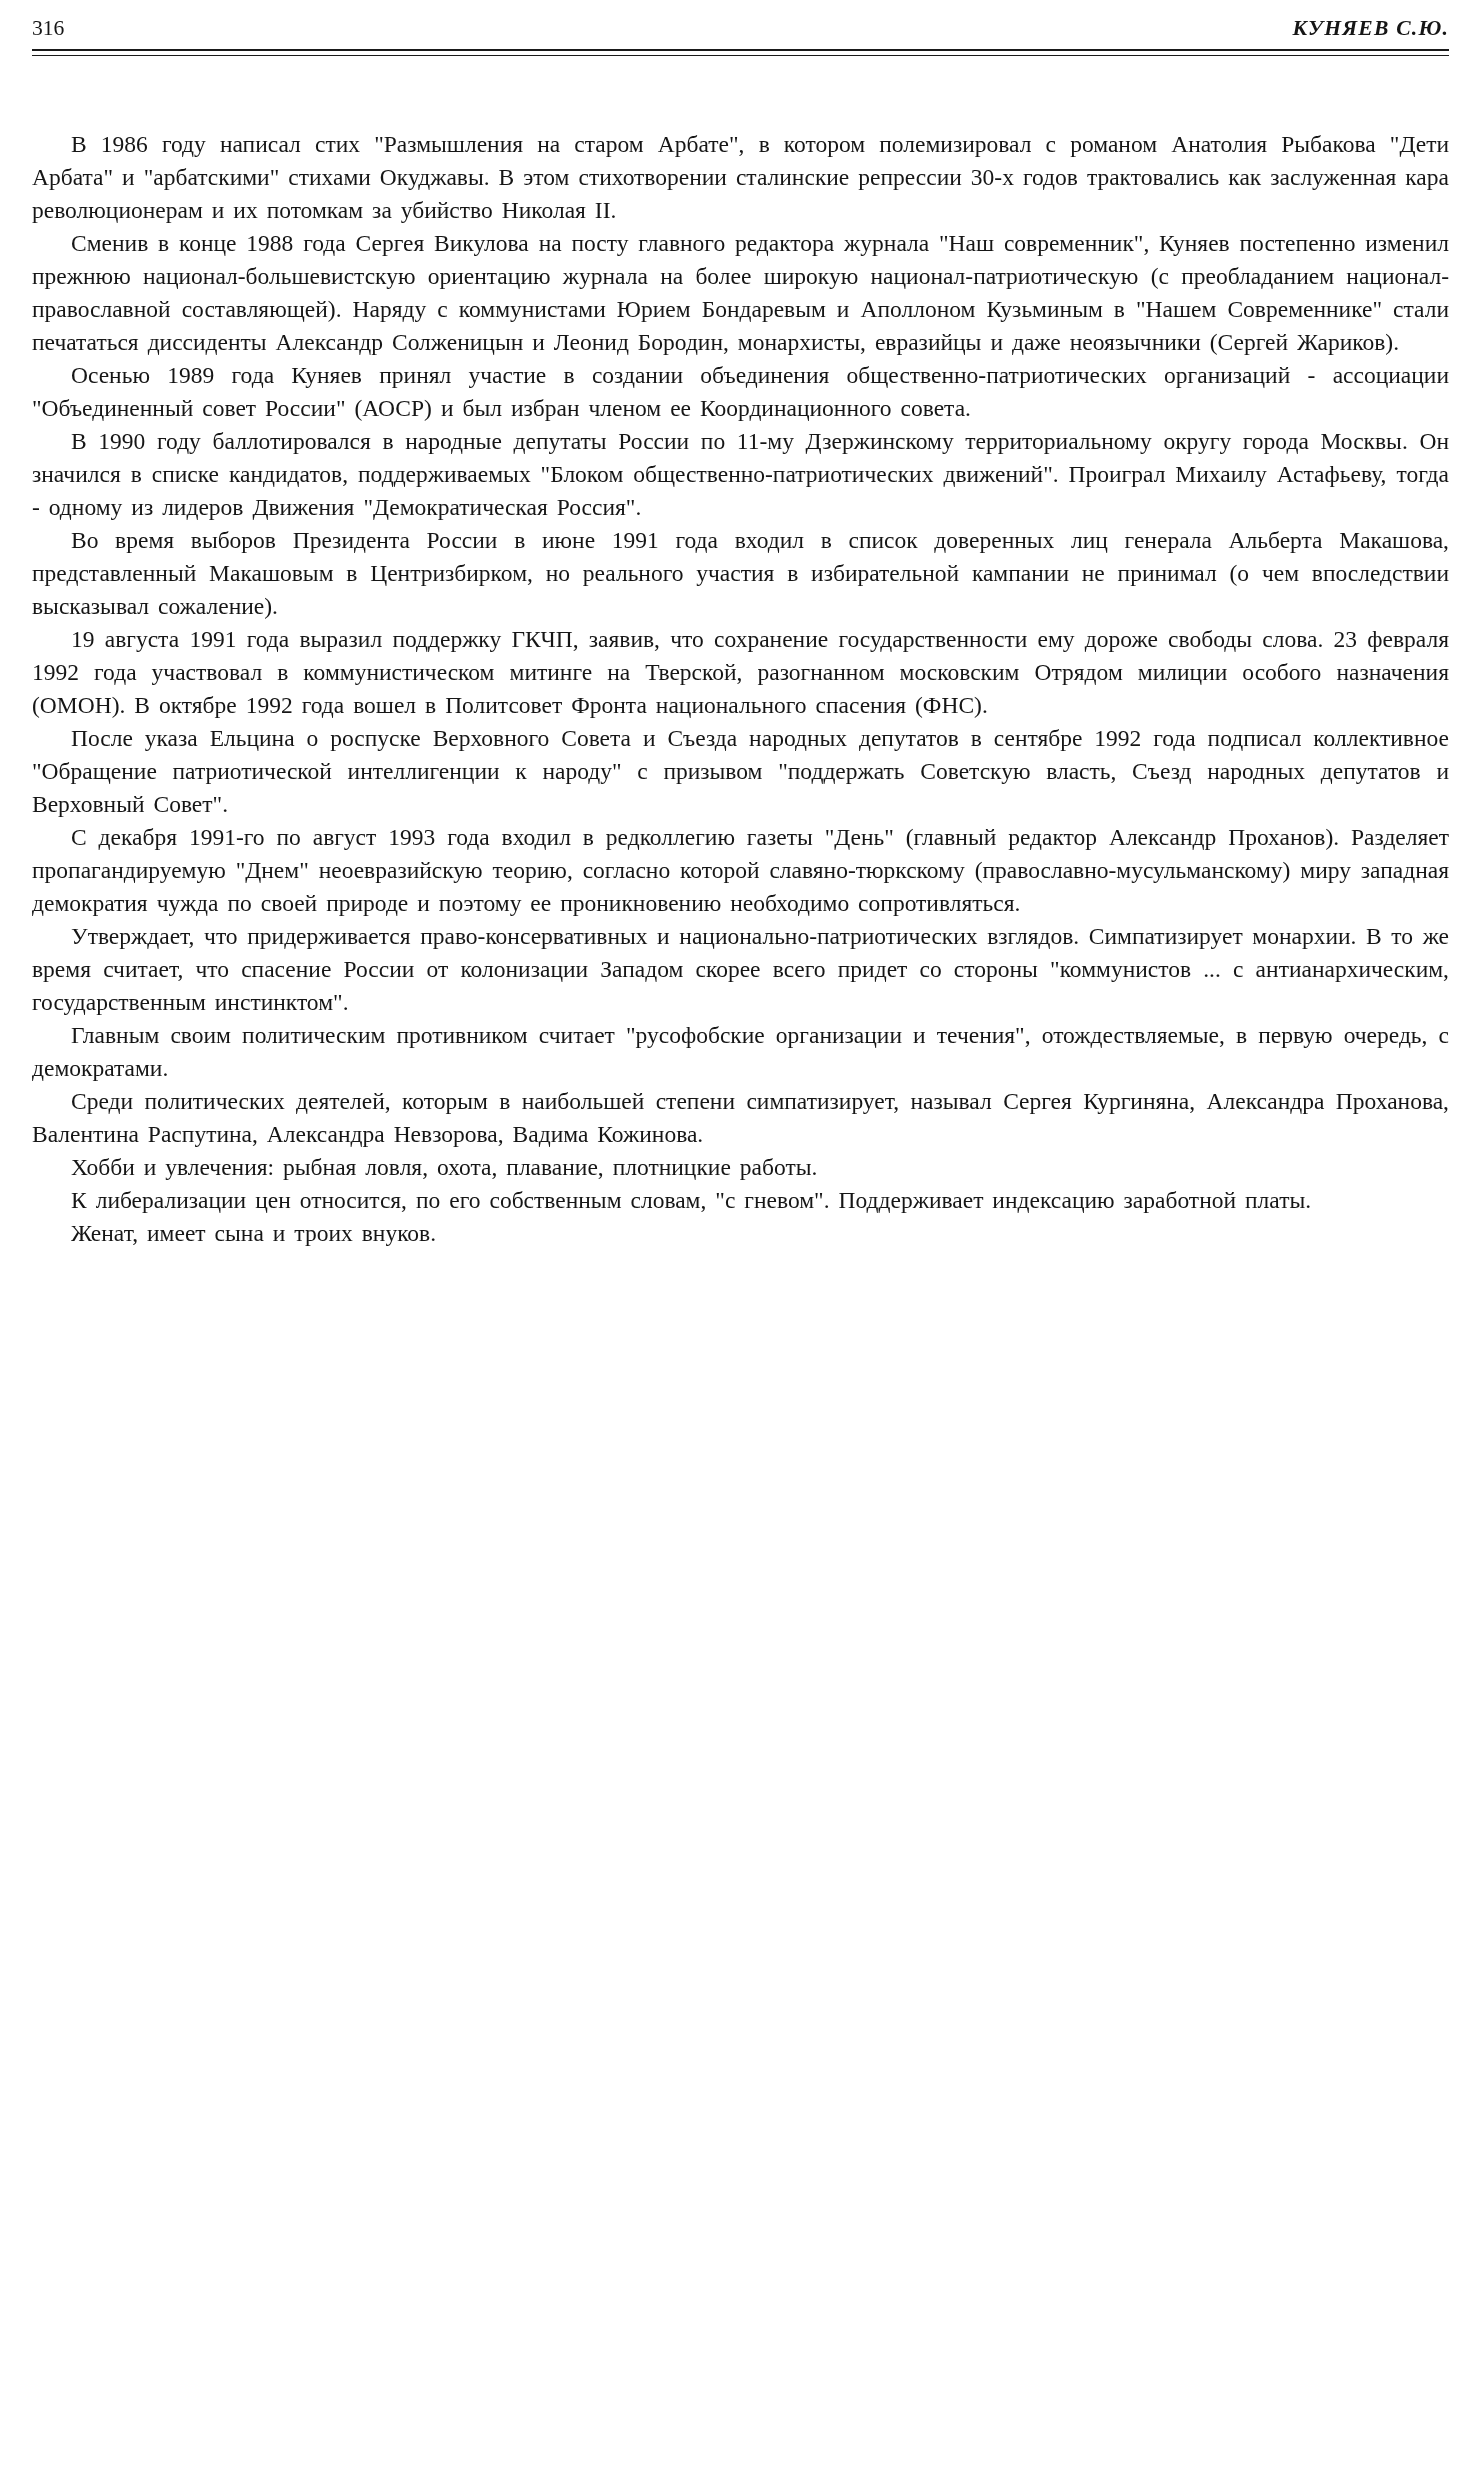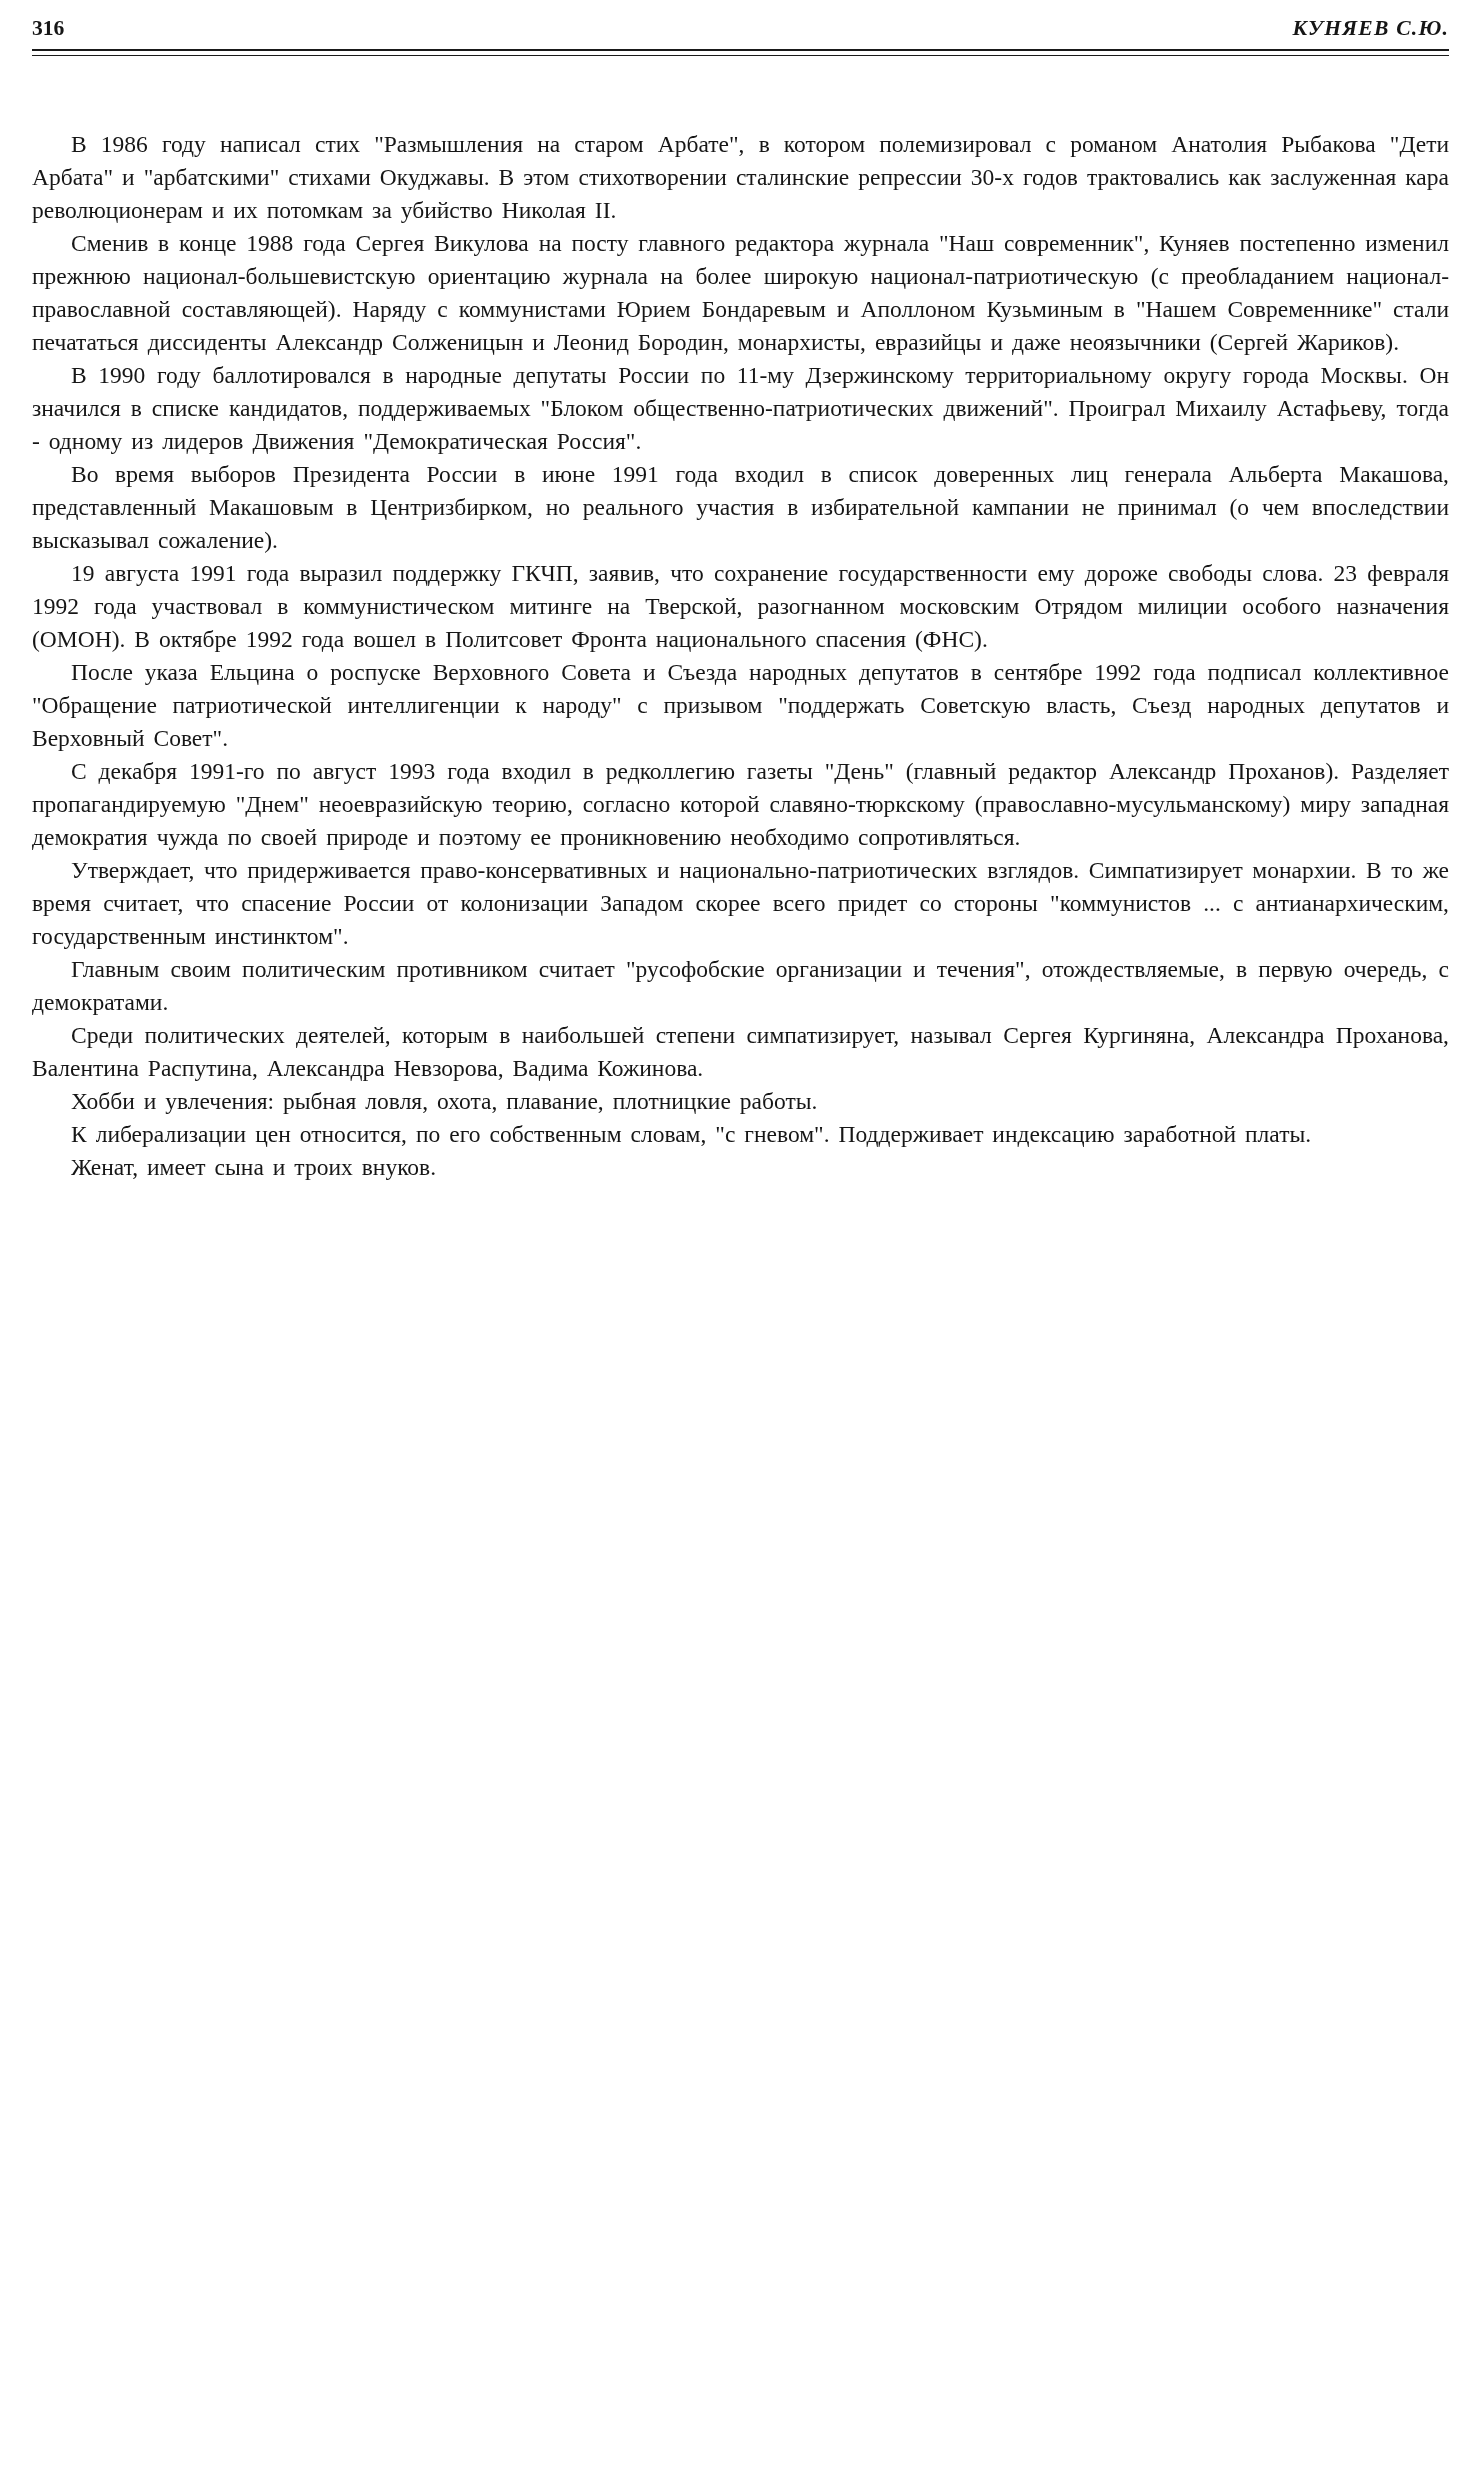--- a/index.html
+++ b/index.html
@@ -20,21 +20,21 @@
     overflow: hidden;
   }
   .header {
     display: flex;
     justify-content: space-between;
     align-items: baseline;
     font-size: 21.6px;
     line-height: 1.2;
   }
   .pagenum {
-    font-weight: bold;
+    font-weight: normal;
   }
   .runhead {
     font-style: italic;
     font-weight: bold;
     letter-spacing: 1.2px;
   }
   .rule {
     margin-top: 7.4px;
     height: 3.7px;
     border-top: 2.5px solid #1a1a1a;
@@ -59,20 +59,21 @@
 
 <div class="page">
   <div class="header">
     <span class="pagenum">316</span>
     <span class="runhead">КУНЯЕВ С.Ю.</span>
   </div>
   <div class="rule"></div>
   <div class="body-text">
       <p class="para">В 1986 году написал стих "Размышления на старом Арбате", в котором полемизировал с романом Анатолия Рыбакова "Дети Арбата" и "арбатскими" стихами Окуджавы. В этом стихотворении сталинские репрессии 30-х годов трактовались как заслуженная кара революционерам и их потомкам за убийство Николая II.</p>
       <p class="para">Сменив в конце 1988 года Сергея Викулова на посту главного редактора журнала "Наш современник", Куняев постепенно изменил прежнюю национал-большевистскую ориентацию журнала на более широкую национал-патриотическую (с преобладанием национал-православной составляющей). Наряду с коммунистами Юрием Бондаревым и Аполлоном Кузьминым в "Нашем Современнике" стали печататься диссиденты Александр Солженицын и Леонид Бородин, монархисты, евразийцы и даже неоязычники (Сергей Жариков).</p>
+      <p class="para">Осенью 1989 года Куняев принял участие в создании объединения общественно-патриотических организаций - ассоциации "Объединенный совет России" (АОСР) и был избран членом ее Координационного совета.</p>
       <p class="para">В 1990 году баллотировался в народные депутаты России по 11-му Дзержинскому территориальному округу города Москвы. Он значился в списке кандидатов, поддерживаемых "Блоком общественно-патриотических движений". Проиграл Михаилу Астафьеву, тогда - одному из лидеров Движения "Демократическая Россия".</p>
       <p class="para">Во время выборов Президента России в июне 1991 года входил в список доверенных лиц генерала Альберта Макашова, представленный Макашовым в Центризбирком, но реального участия в избирательной кампании не принимал (о чем впоследствии высказывал сожаление).</p>
       <p class="para">19 августа 1991 года выразил поддержку ГКЧП, заявив, что сохранение государственности ему дороже свободы слова. 23 февраля 1992 года участвовал в коммунистическом митинге на Тверской, разогнанном московским Отрядом милиции особого назначения (ОМОН). В октябре 1992 года вошел в Политсовет Фронта национального спасения (ФНС).</p>
       <p class="para">После указа Ельцина о роспуске Верховного Совета и Съезда народных депутатов в сентябре 1992 года подписал коллективное "Обращение патриотической интеллигенции к народу" с призывом "поддержать Советскую власть, Съезд народных депутатов и Верховный Совет".</p>
       <p class="para">С декабря 1991-го по август 1993 года входил в редколлегию газеты "День" (главный редактор Александр Проханов). Разделяет пропагандируемую "Днем" неоевразийскую теорию, согласно которой славяно-тюркскому (православно-мусульманскому) миру западная демократия чужда по своей природе и поэтому ее проникновению необходимо сопротивляться.</p>
       <p class="para">Утверждает, что придерживается право-консервативных и национально-патриотических взглядов. Симпатизирует монархии. В то же время считает, что спасение России от колонизации Западом скорее всего придет со стороны "коммунистов ... с антианархическим, государственным инстинктом".</p>
       <p class="para">Главным своим политическим противником считает "русофобские организации и течения", отождествляемые, в первую очередь, с демократами.</p>
       <p class="para">Среди политических деятелей, которым в наибольшей степени симпатизирует, называл Сергея Кургиняна, Александра Проханова, Валентина Распутина, Александра Невзорова, Вадима Кожинова.</p>
       <p class="para">Хобби и увлечения: рыбная ловля, охота, плавание, плотницкие работы.</p>
       <p class="para">К либерализации цен относится, по его собственным словам, "с гневом". Поддерживает индексацию заработной платы.</p>

